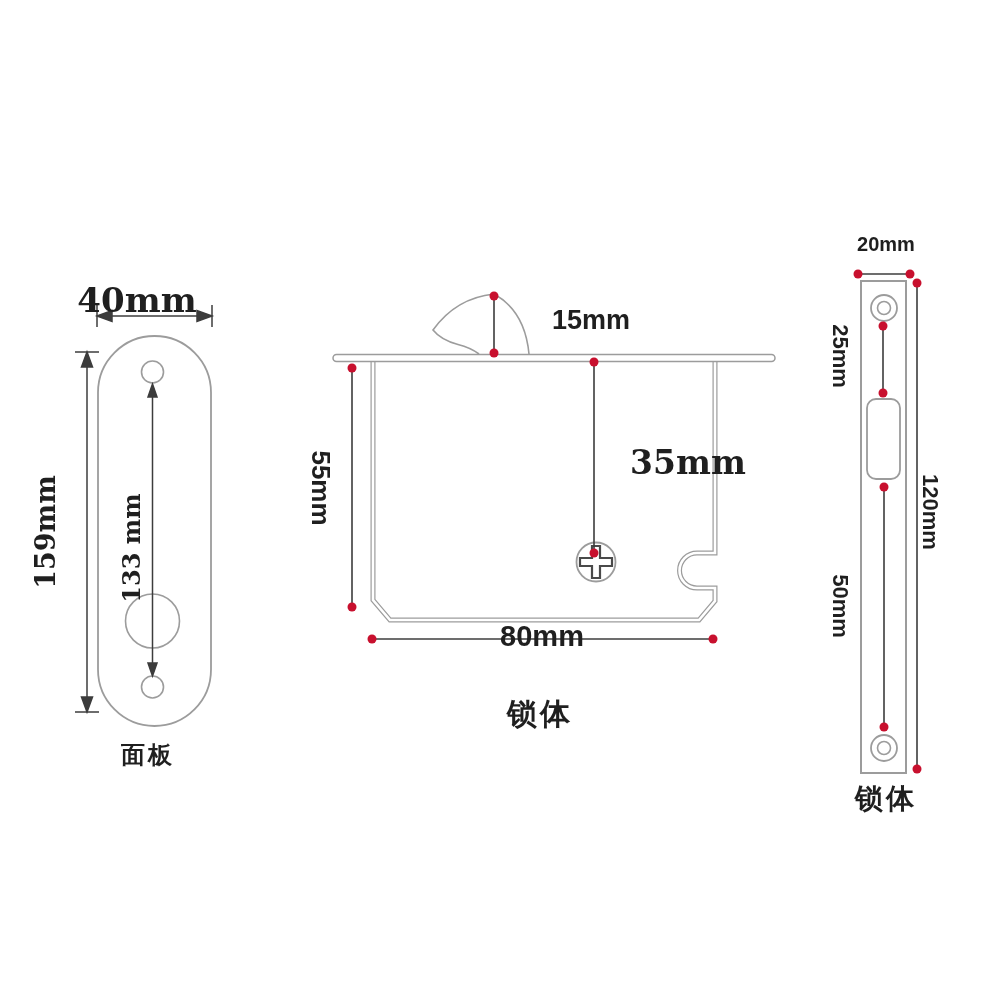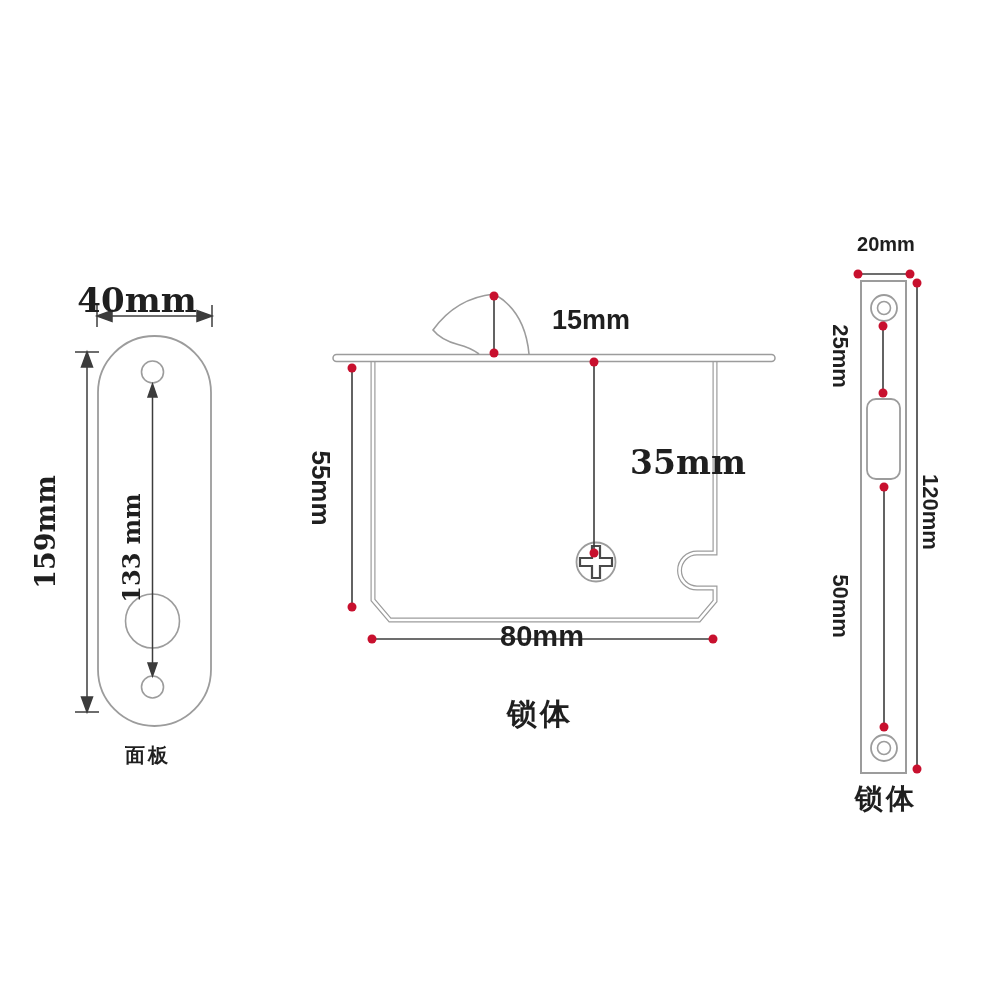--- a/index.html
+++ b/index.html
@@ -111,21 +111,21 @@
       <circle cx="917" cy="283" r="4.5"></circle>
       <circle cx="917" cy="769" r="4.5"></circle>
       <circle cx="884" cy="487" r="4.5"></circle>
       <circle cx="884" cy="727" r="4.5"></circle>
     </g>
   </svg>
 
   <span class="lbl serif" style="left:137px;top:300px;font-size:34px;">40mm</span>
   <span class="lbl serif rotm90" style="left:45px;top:532px;font-size:27px;">159mm</span>
   <span class="lbl serif rotm90" style="left:132px;top:548px;font-size:24px;">133 mm</span>
-  <span class="lbl cjk" style="left:148px;top:757px;font-size:20px;">面板</span>
+  <span class="lbl cjk" style="left:148px;top:757px;font-size:24px;">面板</span>
 
   <span class="lbl sans" style="left:568px;top:320px;font-size:27px;margin-left:23px;">15mm</span>
   <span class="lbl sans rot90" style="left:321px;top:488px;font-size:26px;">55mm</span>
   <span class="lbl serif" style="left:652px;top:462px;font-size:33px;margin-left:36px;">35mm</span>
   <span class="lbl sans" style="left:542px;top:636px;font-size:29px;">80mm</span>
   <span class="lbl cjk" style="left:540px;top:716px;font-size:30px;">锁体</span>
 
   <span class="lbl sans" style="left:886px;top:244px;font-size:20px;">20mm</span>
   <span class="lbl sans rot90" style="left:840px;top:356px;font-size:22px;">25mm</span>
   <span class="lbl sans rot90" style="left:930px;top:512px;font-size:22px;">120mm</span>

